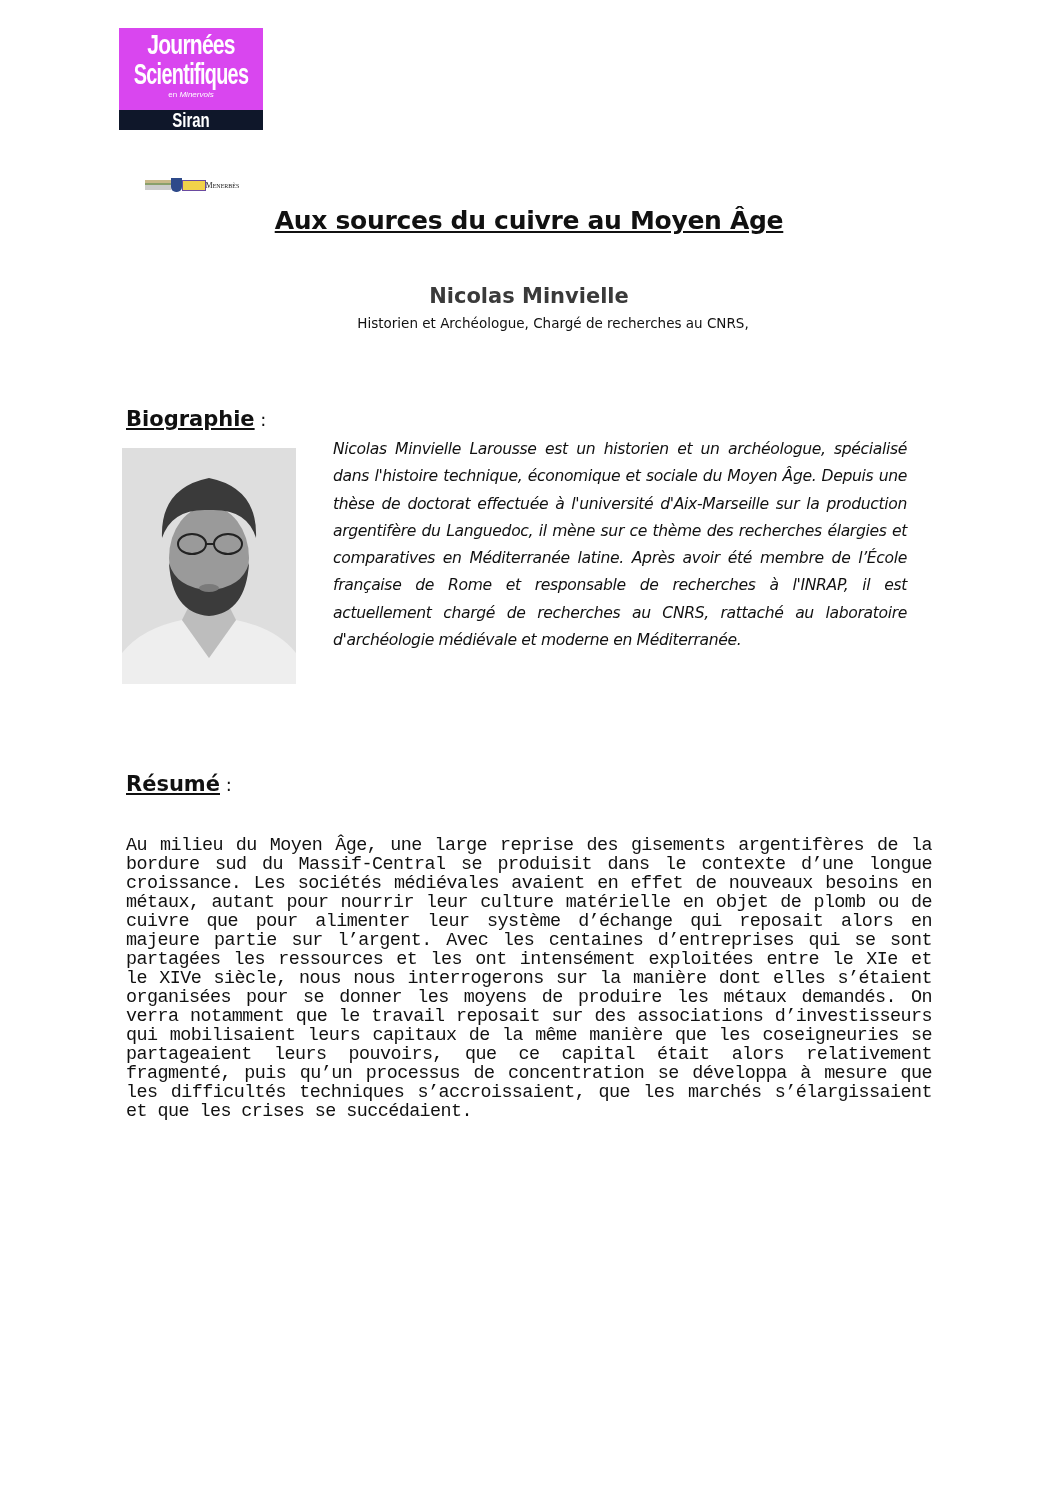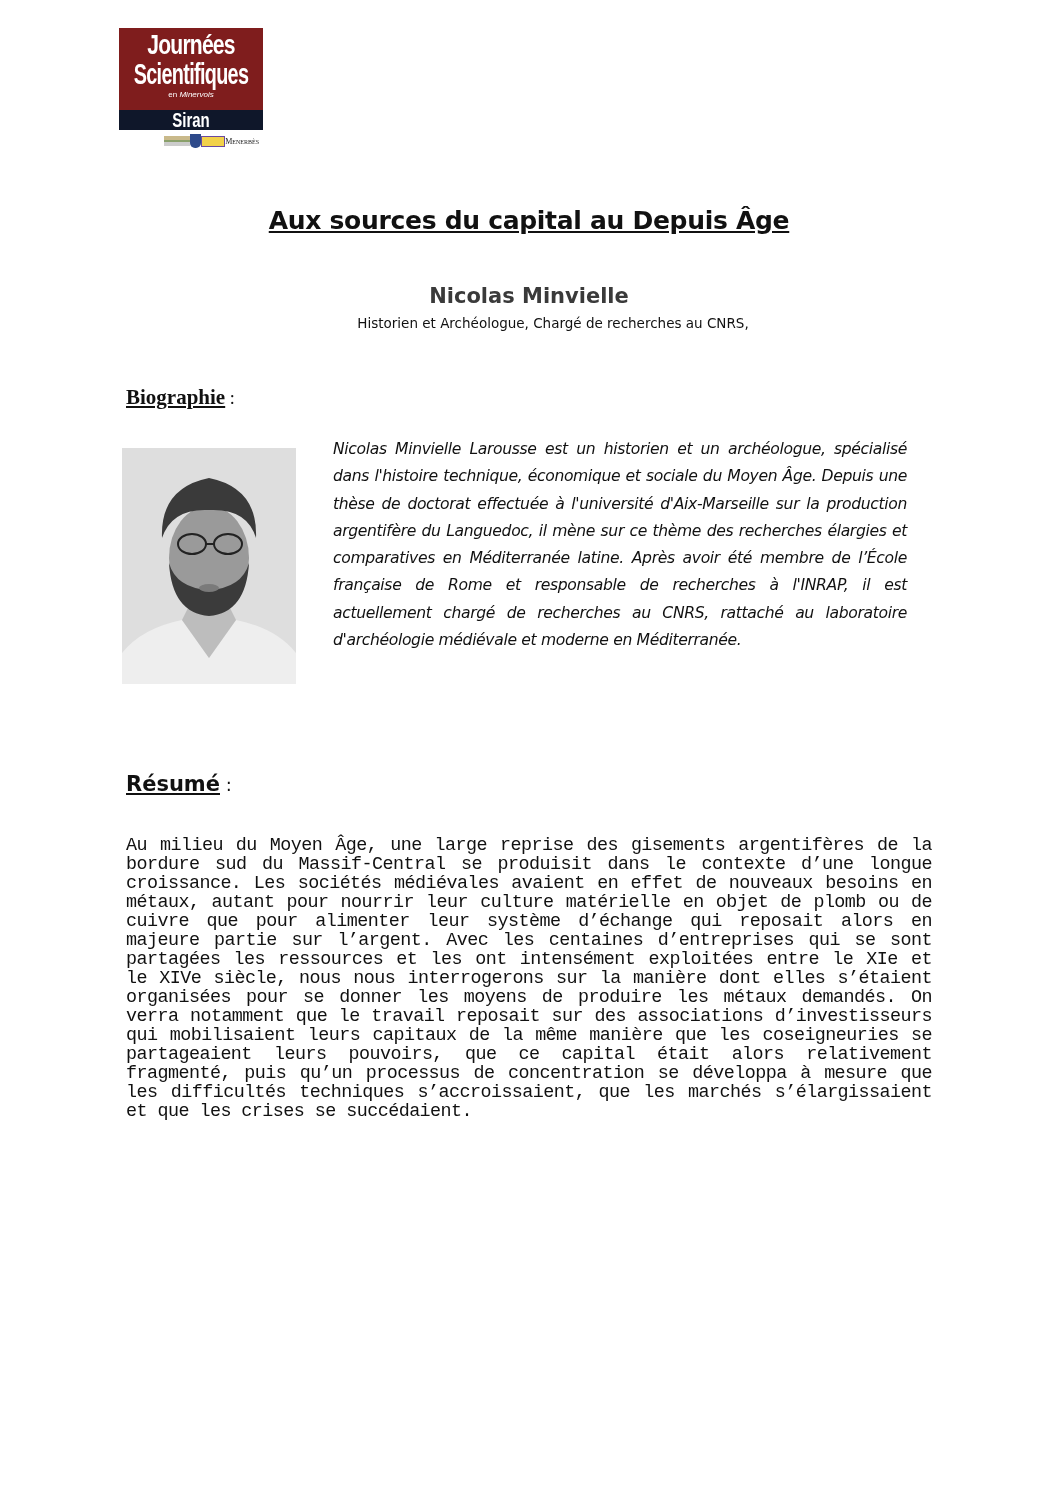--- a/index.html
+++ b/index.html
@@ -1,27 +1,27 @@
 <!DOCTYPE html>
 <html><head>
 <meta charset="utf-8">
 <style>
   html, body { margin: 0; padding: 0; background: #ffffff; }
   body { width: 1058px; height: 1497px; position: relative; overflow: hidden; color: #111; }
 
   
   .logo { position: absolute; left: 119px; top: 28px; width: 144px; }
-  .logo-black { background: #7f1d1d; color: #fff; text-align: center; height: 82px; overflow: hidden; }
+  .logo-black { background: #d946ef; color: #fff; text-align: center; height: 82px; overflow: hidden; }
   .logo-l1 { font-family: "Liberation Sans", sans-serif; font-weight: bold; font-size: 27px; line-height: 28px; letter-spacing: -1px; transform: scaleX(0.78); display: block; padding-top: 3px; }
   .logo-l2 { font-family: "Liberation Sans", sans-serif; font-weight: bold; font-size: 30px; line-height: 30px; letter-spacing: -1px; transform: scaleX(0.66); display: block; white-space: nowrap; margin: 0 -40px; }
   .logo-l3 { font-family: "Liberation Sans", sans-serif; font-size: 8px; line-height: 12px; color: #fff; display: block; }
   .logo-l3 i { font-style: italic; }
   .logo-grey { background: #0f172a; color: #fff; text-align: center; height: 20px; font-family: "Liberation Sans", sans-serif; font-weight: bold; font-size: 20px; line-height: 20px; }
   .logo-grey span { display: inline-block; transform: scaleX(0.75); }
-  .logo-sponsors { display: flex; align-items: center; justify-content: flex-end; height: 22px; padding: 0 4px 0 6px; }
+  .logo-sponsors { display: flex; align-items: center; justify-content: center; height: 22px; padding: 0 4px 0 6px; margin-top: 44px; }
   .sp1 { width: 26px; height: 10px; background: linear-gradient(#c9b98a 0 35%, #8aa06b 35% 55%, #ccc 55%); }
   .sp2 { width: 11px; height: 14px; background: #2e4a8a; border-radius: 0 0 5px 5px; }
   .sp3 { width: 22px; height: 9px; border: 1px solid #6a4aa0; background: #f2d24a; }
   .sp4 { font-family: "Liberation Serif", serif; font-size: 8px; color: #222; font-variant: small-caps; }
 
   
   .hdr { position: absolute; left: 380px; top: 64px; width: 530px; text-align: center; font-family: "Liberation Sans", sans-serif; }
   .hdr-title { font-size: 16px; font-weight: bold; text-decoration: underline; line-height: 22px; }
   .hdr-sub { font-size: 16px; font-weight: bold; font-style: italic; text-decoration: underline; line-height: 20px; }
 
@@ -58,25 +58,25 @@
     <div class="sp1"></div>
     <div class="sp2"></div>
     <div class="sp3"></div>
     <div class="sp4">Menerbès</div>
   </div>
 </div>
 
 <div class="hdr">
 </div>
 
-<div class="title">Aux sources du capital au Depuis Âge</div>
+<div class="title">Aux sources du cuivre au Moyen Âge</div>
 <div class="author">Nicolas Minvielle</div>
 <div class="affil">Historien et Archéologue, Chargé de recherches au CNRS,</div>
 
-<div class="sec" style="top:385px;font-family:Liberation Serif, serif;"><b>Biographie</b><span class="colon"> :</span></div>
+<div class="sec" style="top:407px;"><b>Biographie</b><span class="colon"> :</span></div>
 
 <div class="photo" title="Portrait de Nicolas Minvielle">
   <svg width="174" height="236" viewBox="0 0 174 236">
     <rect x="0" y="0" width="174" height="236" fill="#dedede"></rect>
     <path d="M0 236 L0 205 Q20 180 60 172 L87 210 L114 172 Q154 180 174 205 L174 236 Z" fill="#eeeeee"></path>
     <path d="M60 172 L87 210 L114 172 L108 160 L66 160 Z" fill="#bdbdbd"></path>
     <ellipse cx="87" cy="110" rx="40" ry="52" fill="#9a9a9a"></ellipse>
     <path d="M47 115 Q50 165 87 168 Q124 165 127 115 Q120 140 87 142 Q54 140 47 115 Z" fill="#3b3b3b"></path>
     <path d="M40 90 Q38 40 87 30 Q136 40 134 90 Q125 60 87 62 Q50 60 40 90 Z" fill="#3a3a3a"></path>
     <ellipse cx="70" cy="96" rx="14" ry="10" fill="none" stroke="#222" stroke-width="2"></ellipse>

